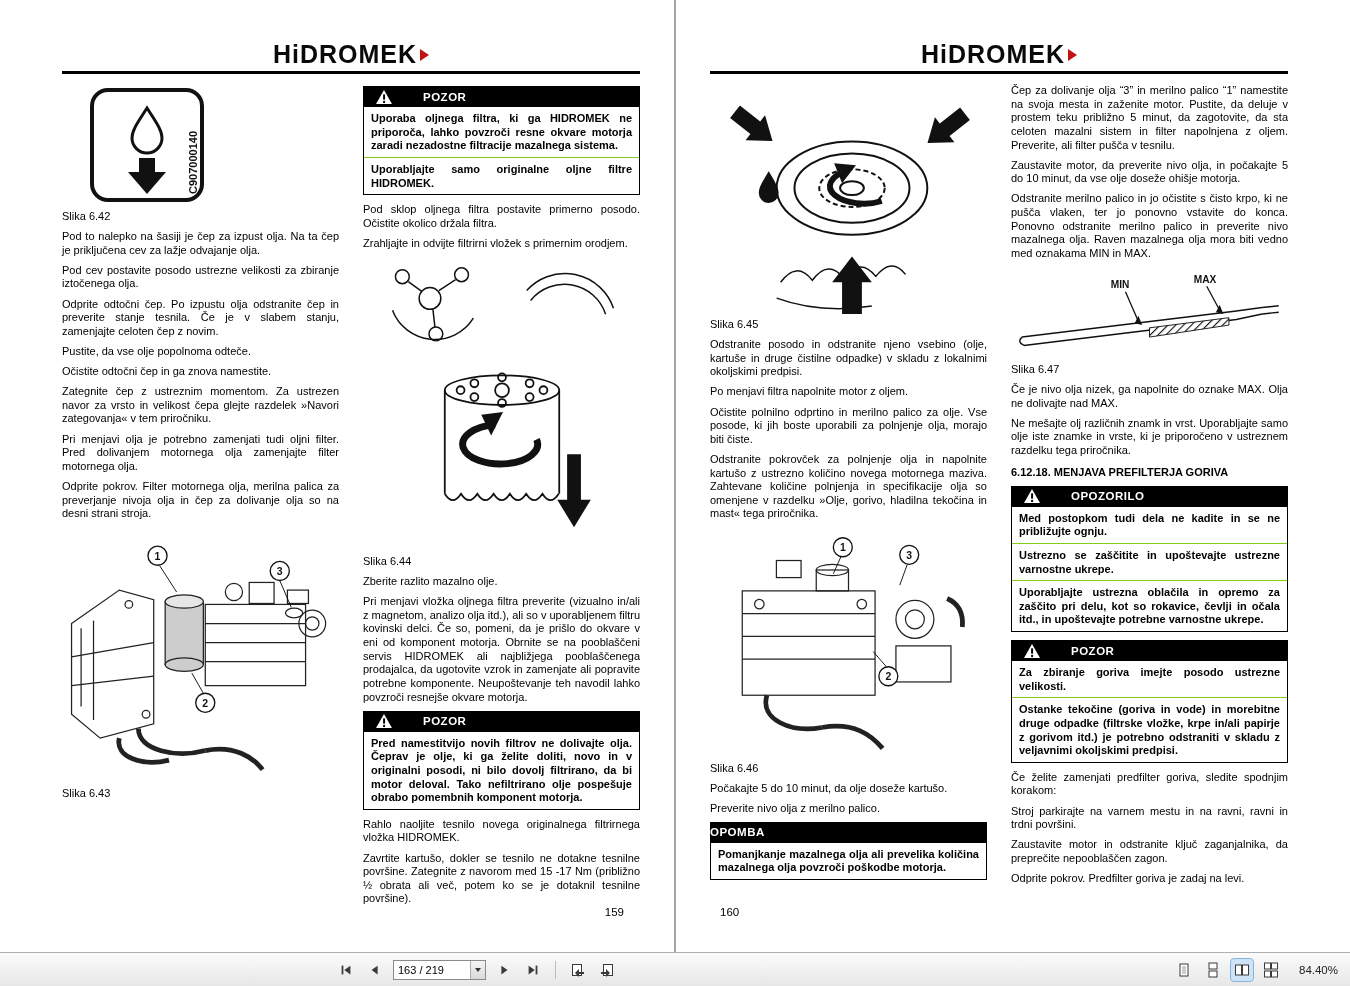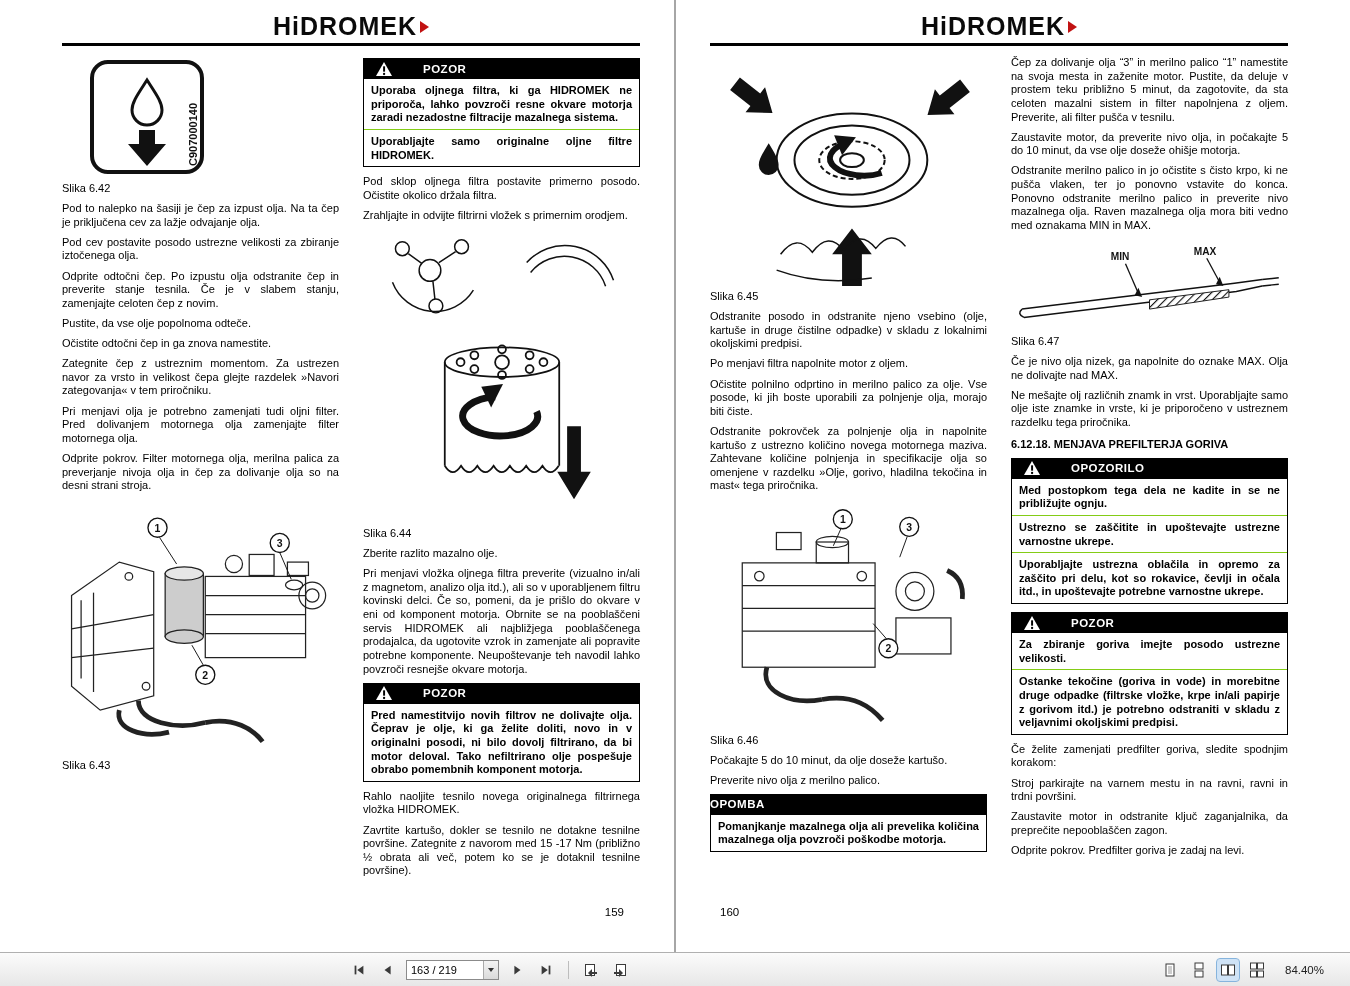--- a/index.html
+++ b/index.html
@@ -2,21 +2,21 @@
 <html><head>
 <meta charset="utf-8">
 <style>
   *{box-sizing:border-box;margin:0;padding:0;}
   html,body{width:1350px;height:986px;}
   body{position:relative;background:#fff;font-family:"Liberation Sans",sans-serif;color:#000;overflow:hidden;}
   .doc-area{position:absolute;left:0;right:0;top:0;bottom:34px;display:flex;justify-content:center;background:#fff;}
   .page{width:646px;height:100%;background:#fff;padding:12px 34px 0;position:relative;overflow:hidden;}
   .page-divider{width:2px;background:#a6a6a6;height:100%;}
   .page-header{text-align:center;}
-  .logo{display:inline-flex;align-items:center;gap:3px;}
+  .logo{display:inline-flex;align-items:center;gap:3px;margin-top:28px;}
   .logo-text{font-weight:bold;font-size:25px;letter-spacing:1px;color:#0a0a0a;}
   .logo-mark{width:0;height:0;border-left:9px solid #c11212;border-top:6px solid transparent;border-bottom:6px solid transparent;display:inline-block;}
   .logo-rule{height:3px;background:#000;margin-top:2px;}
   .cols{display:flex;gap:24px;margin-top:10px;}
   .col{flex:1;min-width:0;}
   .p{font-size:11px;line-height:1.24;text-align:justify;margin:0 0 6.5px;}
   .figcap{font-size:11px;margin:2px 0 8px;}
   .sect-head{font-size:11px;font-weight:bold;margin:8px 0 8px;}
   .fig{display:flex;justify-content:center;margin:2px 0;}
   .fig.left{justify-content:flex-start;padding-left:26px;}
@@ -27,22 +27,22 @@
   .warnbox-title{font-size:11.5px;font-weight:bold;letter-spacing:.5px;}
   .warn-tri{display:flex;align-items:center;}
   .warnbox-body{border:1.5px solid #000;border-top:none;}
   .warnbox-body .p{padding:5px 7px 4px;margin:0;font-weight:bold;}
   .warnbox-body .p + .p{border-top:1px solid #84cc16;}
   .pagenum{position:absolute;bottom:34px;font-size:11.5px;}
   .pn-right{right:50px;}
   .pn-left{left:44px;text-align:center;}
   .toolbar{position:absolute;left:0;right:0;bottom:0;height:34px;background:linear-gradient(#fbfbfb,#e7e7e7);border-top:1px solid #b0b0b0;}
   .tb-group{position:absolute;top:0;height:100%;display:flex;align-items:center;gap:7px;}
-  .tb-nav{left:348px;}
-  .tb-view{right:26px;}
+  .tb-nav{left:335px;}
+  .tb-view{right:12px;}
   .tb-btn{width:22px;height:22px;border:none;background:transparent;display:flex;align-items:center;justify-content:center;border-radius:3px;cursor:pointer;padding:0;}
   .tb-btn.active{background:#cfe3f6;outline:1px solid #86b4dd;}
   .tb-btn svg{display:block;}
   .page-combo{display:flex;align-items:center;height:20px;border:1px solid #8b8b8b;background:#fff;}
   .page-input{width:76px;height:100%;border:none;font-size:11px;padding:0 4px;font-family:inherit;outline:none;background:#fff;}
   .combo-btn{width:15px;height:100%;border-left:1px solid #aaa;background:linear-gradient(#f4f4f4,#dadada);display:flex;align-items:center;justify-content:center;cursor:pointer;}
   .caret{width:0;height:0;border-top:4px solid #333;border-left:3.5px solid transparent;border-right:3.5px solid transparent;}
   .zoom-label{font-size:11.5px;margin-left:10px;color:#222;cursor:pointer;}
   .tb-sep{width:1px;height:18px;background:#bdbdbd;margin:0 4px;}
   .callout{fill:#fff;stroke:#111;stroke-width:1.4;}
@@ -309,21 +309,21 @@
             <span class="warn-tri">
               <svg width="18" height="16" viewBox="0 0 20 18">
                   <polygon points="10,1 19,17 1,17" fill="#fff"></polygon>
                   <rect x="9" y="6" width="2.2" height="6" fill="#000"></rect>
                   <circle cx="10.1" cy="14.6" r="1.3" fill="#000"></circle>
                 </svg>
             </span>
             <span class="warnbox-title">OPOZORILO</span>
           </div>
           <div class="warnbox-body">
-            <p class="p">Med postopkom tega dela ne kadite in se ne približujte ognju.</p>
+            <p class="p">Med postopkom tudi dela ne kadite in se ne približujte ognju.</p>
             <p class="p">Ustrezno se zaščitite in upoštevajte ustrezne varnostne ukrepe.</p>
             <p class="p">Uporabljajte ustrezna oblačila in opremo za zaščito pri delu, kot so rokavice, čevlji in očala itd., in upoštevajte potrebne varnostne ukrepe.</p>
           </div>
         </div>
         <div class="warnbox">
           <div class="warnbox-head">
             <span class="warn-tri">
               <svg width="18" height="16" viewBox="0 0 20 18">
                   <polygon points="10,1 19,17 1,17" fill="#fff"></polygon>
                   <rect x="9" y="6" width="2.2" height="6" fill="#000"></rect>

